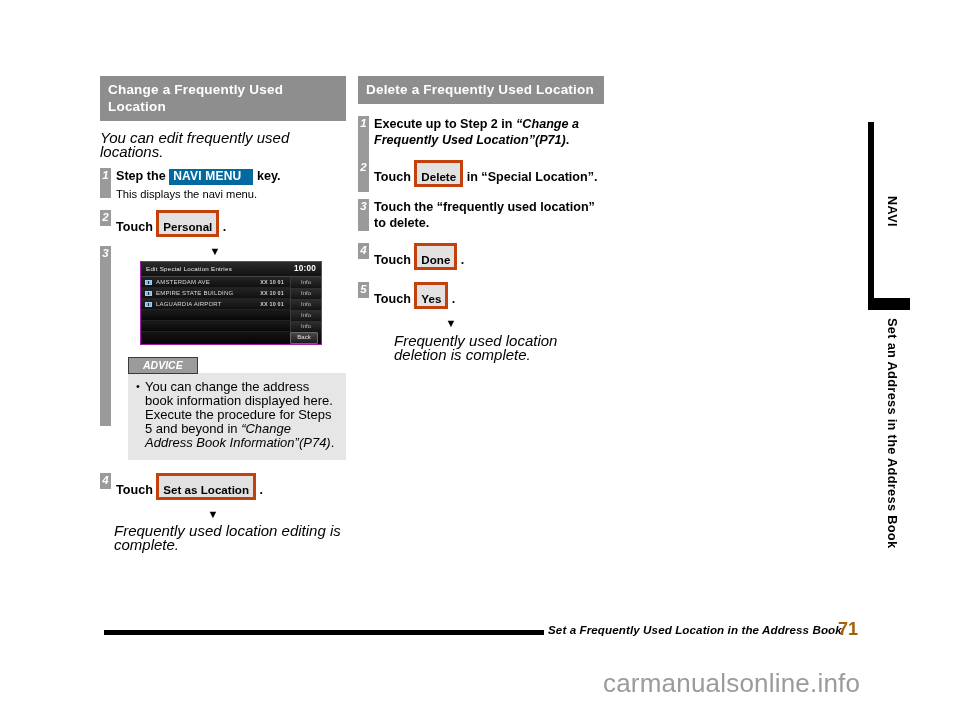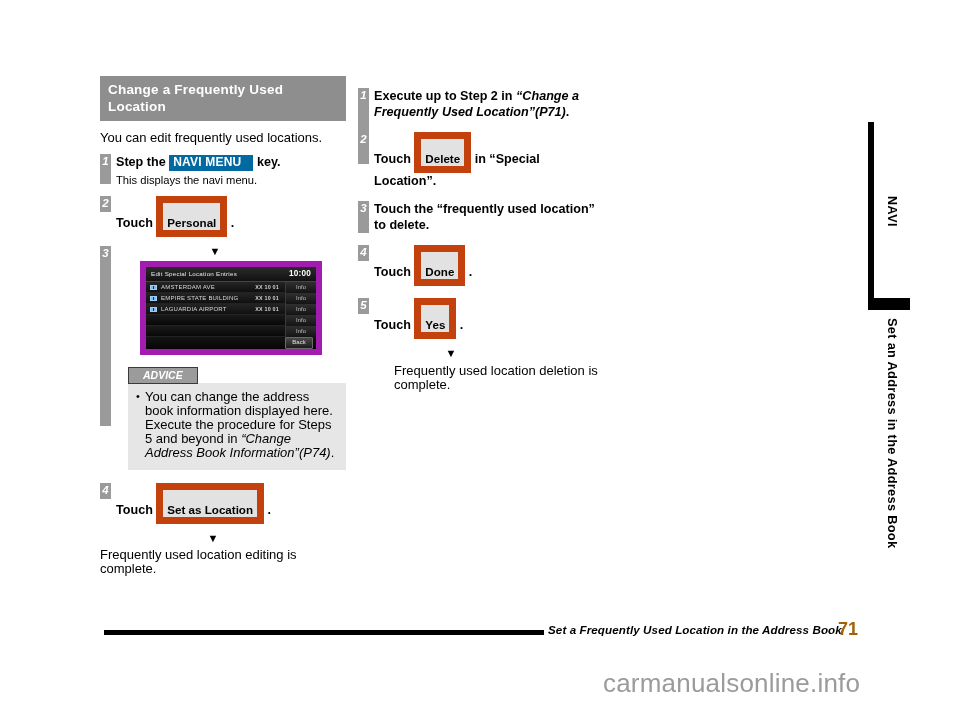--- a/index.html
+++ b/index.html
@@ -32,24 +32,25 @@
     font-weight: bold;
     font-size: 13.5px;
     line-height: 17px;
     letter-spacing: 0.2px;
     padding: 5px 8px 6px 8px;
     margin-bottom: 10px;
   }
 
   
   .plain {
-    font-size: 13px;
+    font-size: 15px;
     line-height: 14px;
     color: #000;
     margin: 0 0 9px 0;
+    font-style: italic;
   }
 
   
   .step {
     position: relative;
     padding-left: 16px;
     margin-bottom: 9px;
   }
   .step-bar {
     position: absolute;
@@ -88,26 +89,26 @@
     font-weight: bold;
     font-size: 12px;
     line-height: 13px;
     padding: 1px 12px 2px 4px;
     vertical-align: baseline;
     letter-spacing: 0.2px;
   }
   .key-gray {
     display: inline-block;
     background: #e2e2e2;
-    border: 7px solid #c2410c;
+    border: 3px solid #c2410c;
     color: #000000;
     font-weight: bold;
     font-size: 11.6px;
     line-height: 13px;
-    padding: 13px 4px 1px 4px;
+    padding: 7px 4px 1px 4px;
     vertical-align: baseline;
   }
 
   
   .arrow {
     text-align: center;
     font-size: 11px;
     line-height: 11px;
     color: #000;
     margin: 3px 0 4px 0;
@@ -120,21 +121,21 @@
     color: #000;
     margin: 3px 0 4px 0;
     padding-right: 60px;
   }
 
   
   .navi {
     width: 182px;
     margin-left: 24px;
     background: #0a0a0a;
-    border: 6px solid #a21caf;
+    border: 1px solid #a21caf;
     padding: 0;
     font-size: 5.6px;
     color: #cfcfcf;
   }
   .navi-title {
     display: flex;
     justify-content: space-between;
     align-items: center;
     background: linear-gradient(#2b2b2b, #121212);
     padding: 2px 5px 3px 5px;
@@ -428,25 +429,26 @@
 
     <div class="step" style="margin-top:13px;">
       <div class="step-bar" style="height:16px;">4</div>
       <div class="step-title">
         <span>Touch </span><span class="key-gray">Set as Location</span><span> .</span>
       </div>
     </div>
 
     <div class="arrow" style="padding-right:20px;">▼</div>
 
-    <p class="plain" style="margin-top:4px;">Frequently used location editing is complete.</p>
+    <p class="plain" style="margin-top:4px;margin-left:14px;">Frequently used location editing is complete.</p>
   </div>
 
   <div class="col col-right">
 
+    <div class="sect-head">Delete a Frequently Used Location</div>
 
     <div class="step" style="margin-top:12px;">
       <div class="step-bar" style="height:48px;">1</div>
       <div class="step-title">
         <span>Execute up to Step 2 in </span><span class="ital">“Change a Frequently Used Location”(P71)</span><span>.</span>
       </div>
     </div>
 
     <div class="step" style="margin-top:12px;">
       <div class="step-bar" style="height:32px;">2</div>

